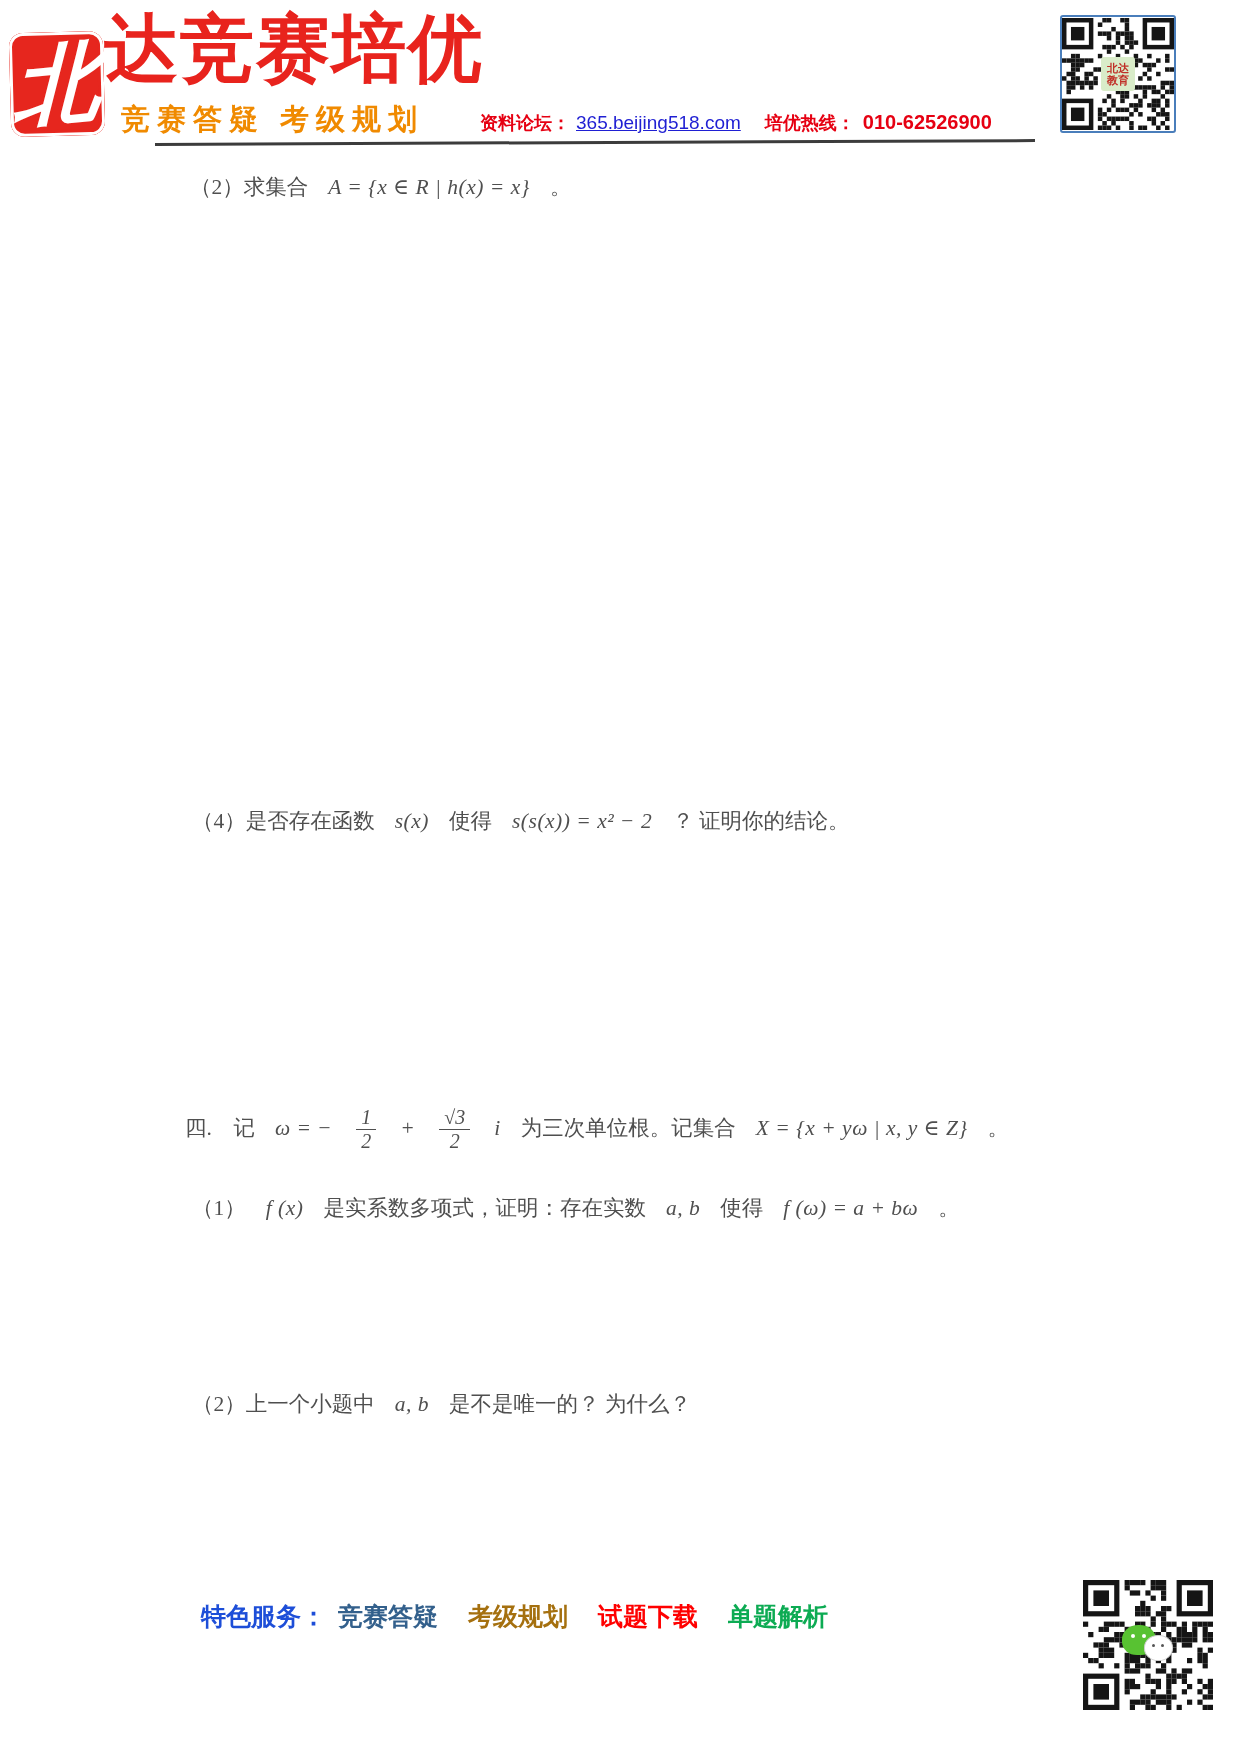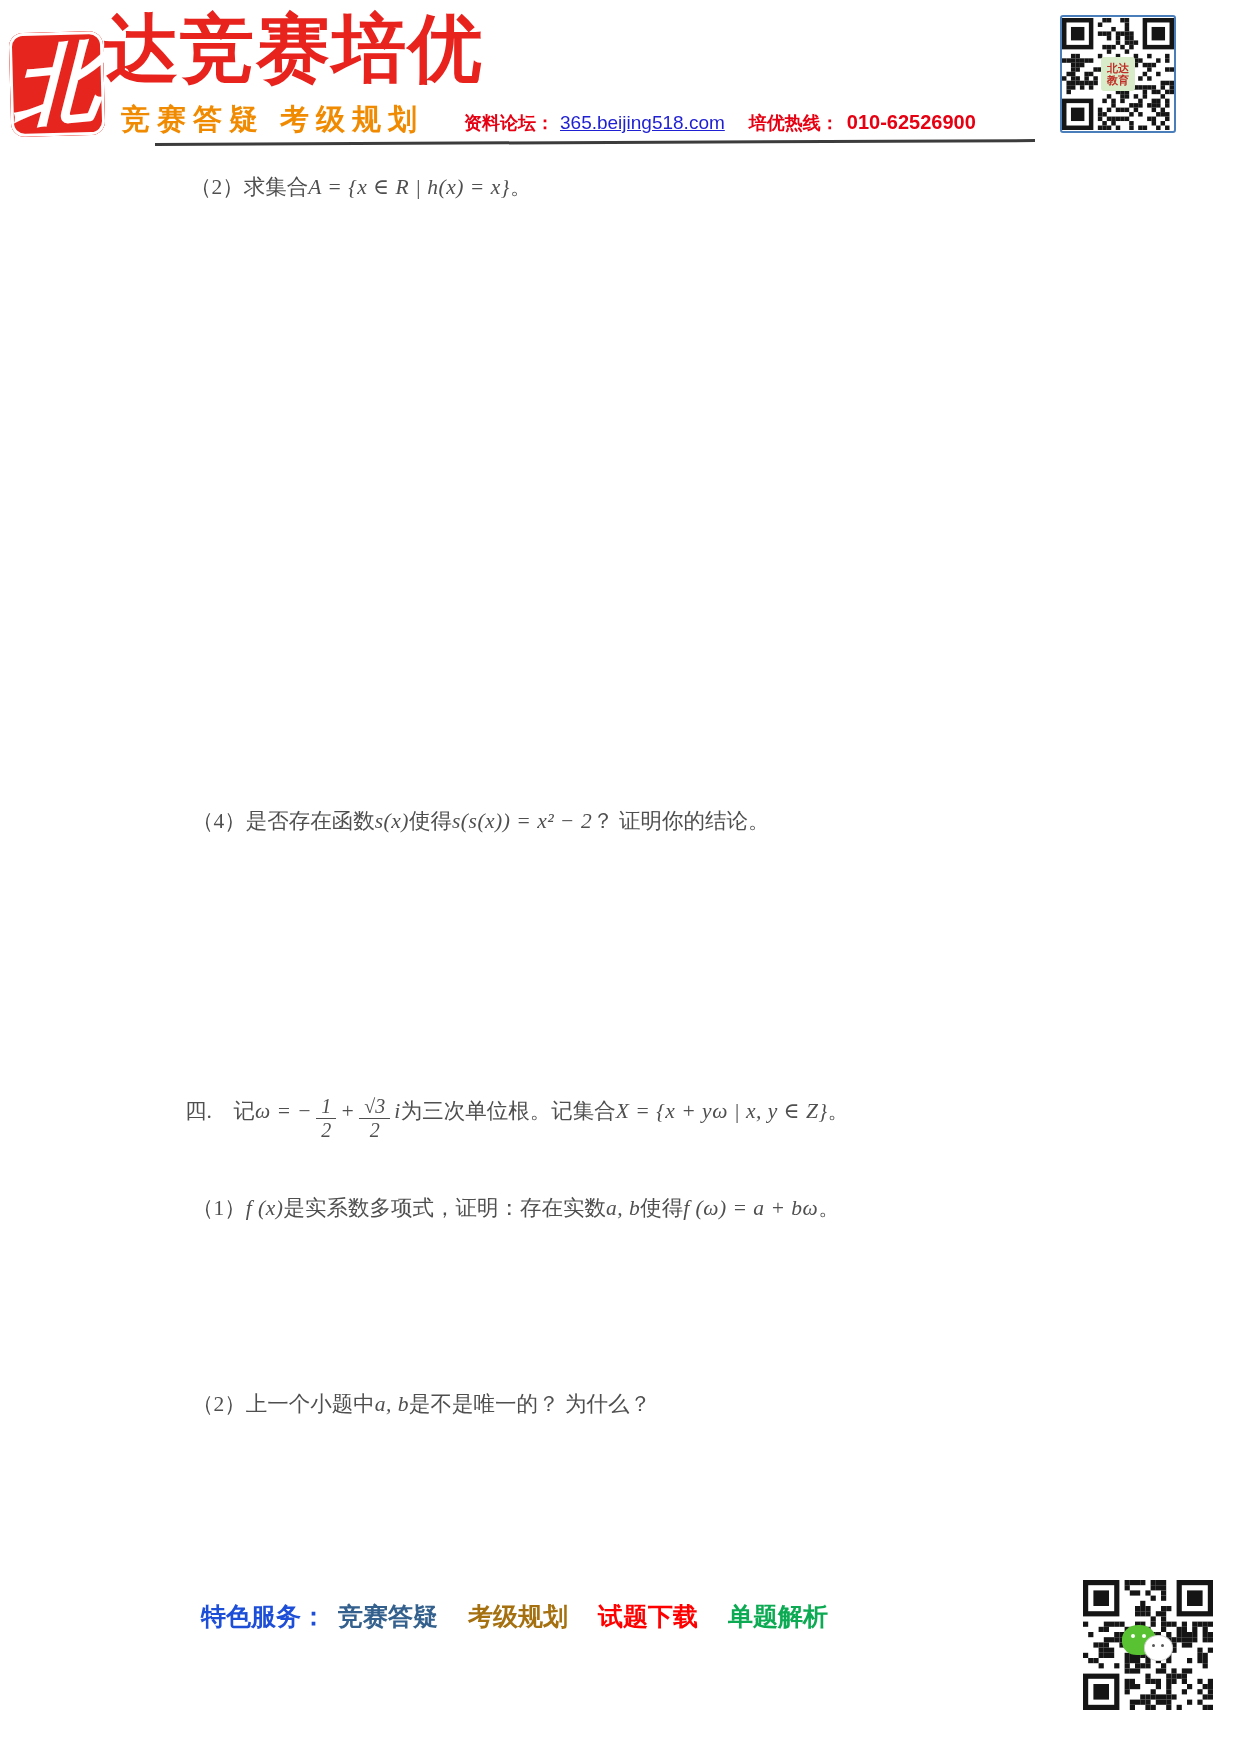--- a/index.html
+++ b/index.html
@@ -11,21 +11,21 @@
         border-radius:14px;box-shadow:0 0 0 3px #fff inset, 0 0 0 6px #e6261e inset;
         display:flex;align-items:center;justify-content:center;transform:rotate(-1.5deg);}
   .seal span{color:#fff;font-family:"Liberation Sans",sans-serif;font-weight:bold;
         font-size:86px;font-style:italic;transform:skewX(-6deg) rotate(-4deg);line-height:1;}
   .brand-title{position:absolute;left:104px;top:8px;color:#e8231d;
         font-family:Liberation Mono, monospace;font-weight:bold;font-size:74px;
         letter-spacing:2px;line-height:1.25;}
   .brand-sub{position:absolute;left:121px;top:104px;color:#f08a00;
         font-family:"Liberation Sans",sans-serif;font-weight:bold;font-size:29px;
         letter-spacing:7px;line-height:1.1;}
-  .contact{position:absolute;left:464px;top:100px;display:flex;align-items:baseline;
+  .contact{position:absolute;left:480px;top:100px;display:flex;align-items:baseline;
         font-family:"Liberation Sans",sans-serif;white-space:nowrap;}
   .contact .lbl{color:#e60012;font-weight:bold;font-size:18px;}
   .contact a{color:#1f1fd3;font-size:19px;text-decoration:underline;margin:12px 14px 0 6px;}
   .contact .lbl2{color:#e60012;font-weight:bold;font-size:18px;margin-left:10px;}
   .contact .phone{color:#e60012;font-weight:bold;font-size:20px;margin-left:8px;}
   .hrule{position:absolute;left:155px;top:141px;width:880px;height:3px;background:#3c3c3c;
         transform:rotate(-0.25deg);}
 
   
   .qr-top{position:absolute;left:1060px;top:15px;width:112px;height:114px;background:#fff;
@@ -42,21 +42,21 @@
         border-radius:48% 48% 44% 44%;}
   .wx .big i{position:absolute;top:9px;width:4px;height:4px;background:#fff;border-radius:50%;}
   .wx .big i.l{left:9px}.wx .big i.r{left:20px}
   .wx .small{position:absolute;left:22px;top:10px;width:27px;height:24px;background:#fff;
         border:1px solid #cfcfcf;border-radius:48%;}
   .wx .small i{position:absolute;top:8px;width:3px;height:3px;background:#555;border-radius:50%;}
   .wx .small i.l{left:7px}.wx .small i.r{left:16px}
 
   
   .pline{position:absolute;color:#4f4f4f;font-size:21.5px;white-space:nowrap;
-        display:flex;align-items:flex-start;line-height:1.45;}
+        display:flex;align-items:center;line-height:1.45;gap:20px;}
   .pline .cn{font-style:normal;}
   .pline .it{font-style:italic;letter-spacing:0.5px;}
   .frac{display:inline-flex;flex-direction:column;align-items:center;vertical-align:middle;
         margin:0 4px;font-style:italic;font-size:20px;line-height:1.05;}
   .frac .num{padding:0 5px 1px 5px;border-bottom:1.6px solid #4f4f4f;}
   .frac .den{padding-top:1px;}
 
   
   .footer{position:absolute;left:201px;top:1600px;display:flex;align-items:baseline;
         font-family:"Liberation Sans",sans-serif;font-weight:bold;font-size:25px;

